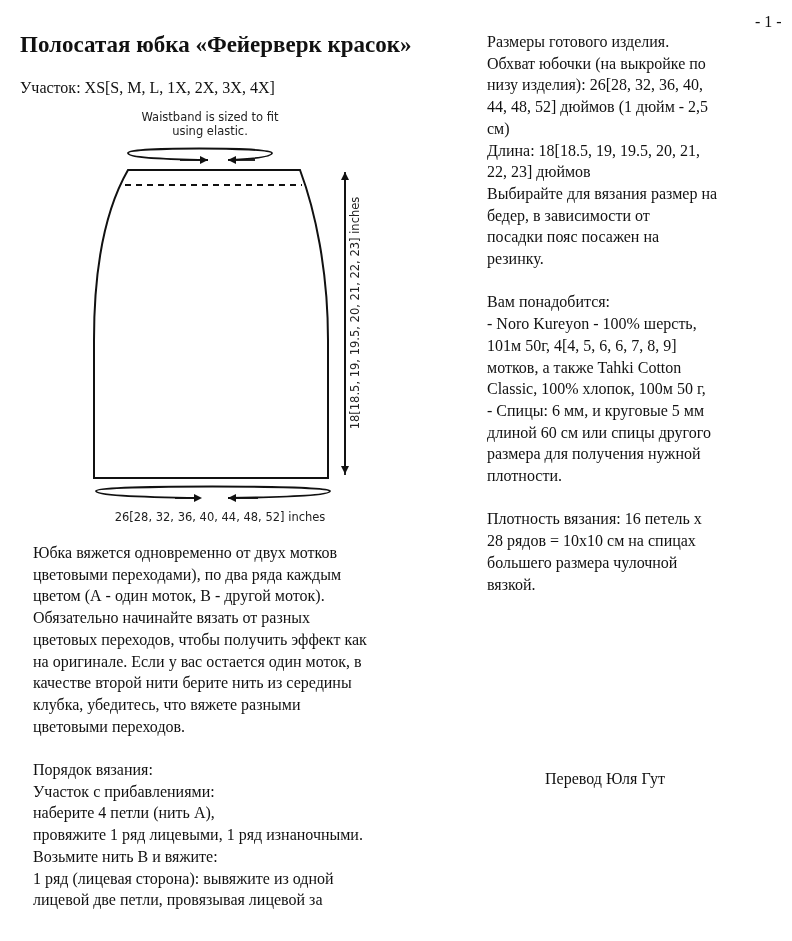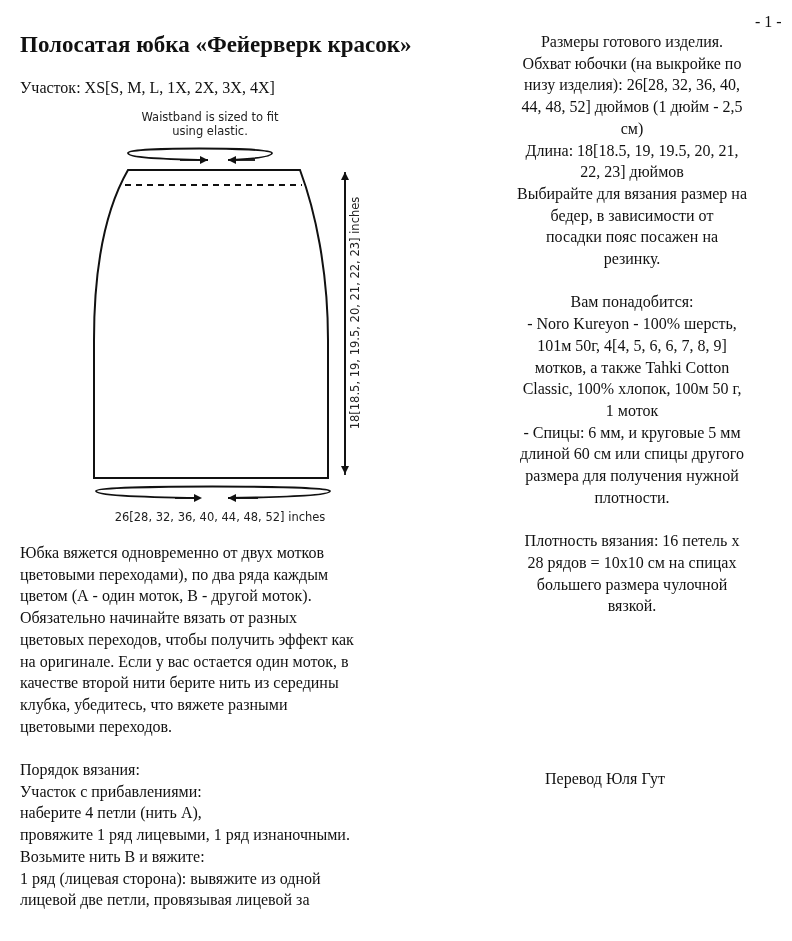--- a/index.html
+++ b/index.html
@@ -32,28 +32,28 @@
     .bottom-label { left: 15px; top: 410px; width: 250px; }
     .side-label {
       left: 275px; top: 213px; width: 0; height: 0;
     }
     .side-label span {
       position: absolute; left: 0; top: 0;
       transform: translate(-50%, -50%) rotate(-90deg);
       white-space: nowrap;
     }
     .left-col {
-      position: absolute; left: 20px; top: 542px; width: 420px;
+      position: absolute; left: 33px; top: 542px; width: 420px;
       font-size: 16px; line-height: 21.7px;
     }
     .left-col p { margin: 0; }
     .left-col .gap { height: 21.7px; }
     .right-col {
       position: absolute; left: 487px; top: 31px; width: 290px;
-      font-size: 16px; line-height: 21.7px; text-align: center;
+      font-size: 16px; line-height: 21.7px;
     }
     .right-col p { margin: 0; }
     .right-col .gap { height: 21.7px; }
     .translator {
       position: absolute; left: 545px; top: 768px;
       font-size: 16px; line-height: 21px;
     }
   </style>
 </head>
 <body>
@@ -142,21 +142,20 @@
     <p>посадки пояс посажен на</p>
     <p>резинку.</p>
   </div>
   <div class="gap"></div>
   <div>
     <p>Вам понадобится:</p>
     <p>- Noro Kureyon - 100% шерсть,</p>
     <p>101м 50г, 4[4, 5, 6, 6, 7, 8, 9]</p>
     <p>мотков, а также Tahki Cotton</p>
     <p>Classic, 100% хлопок, 100м 50 г,</p>
-    <p>1 моток</p>
     <p>- Спицы: 6 мм, и круговые 5 мм</p>
     <p>длиной 60 см или спицы другого</p>
     <p>размера для получения нужной</p>
     <p>плотности.</p>
   </div>
   <div class="gap"></div>
   <div>
     <p>Плотность вязания: 16 петель х</p>
     <p>28 рядов = 10х10 см на спицах</p>
     <p>большего размера чулочной</p>

